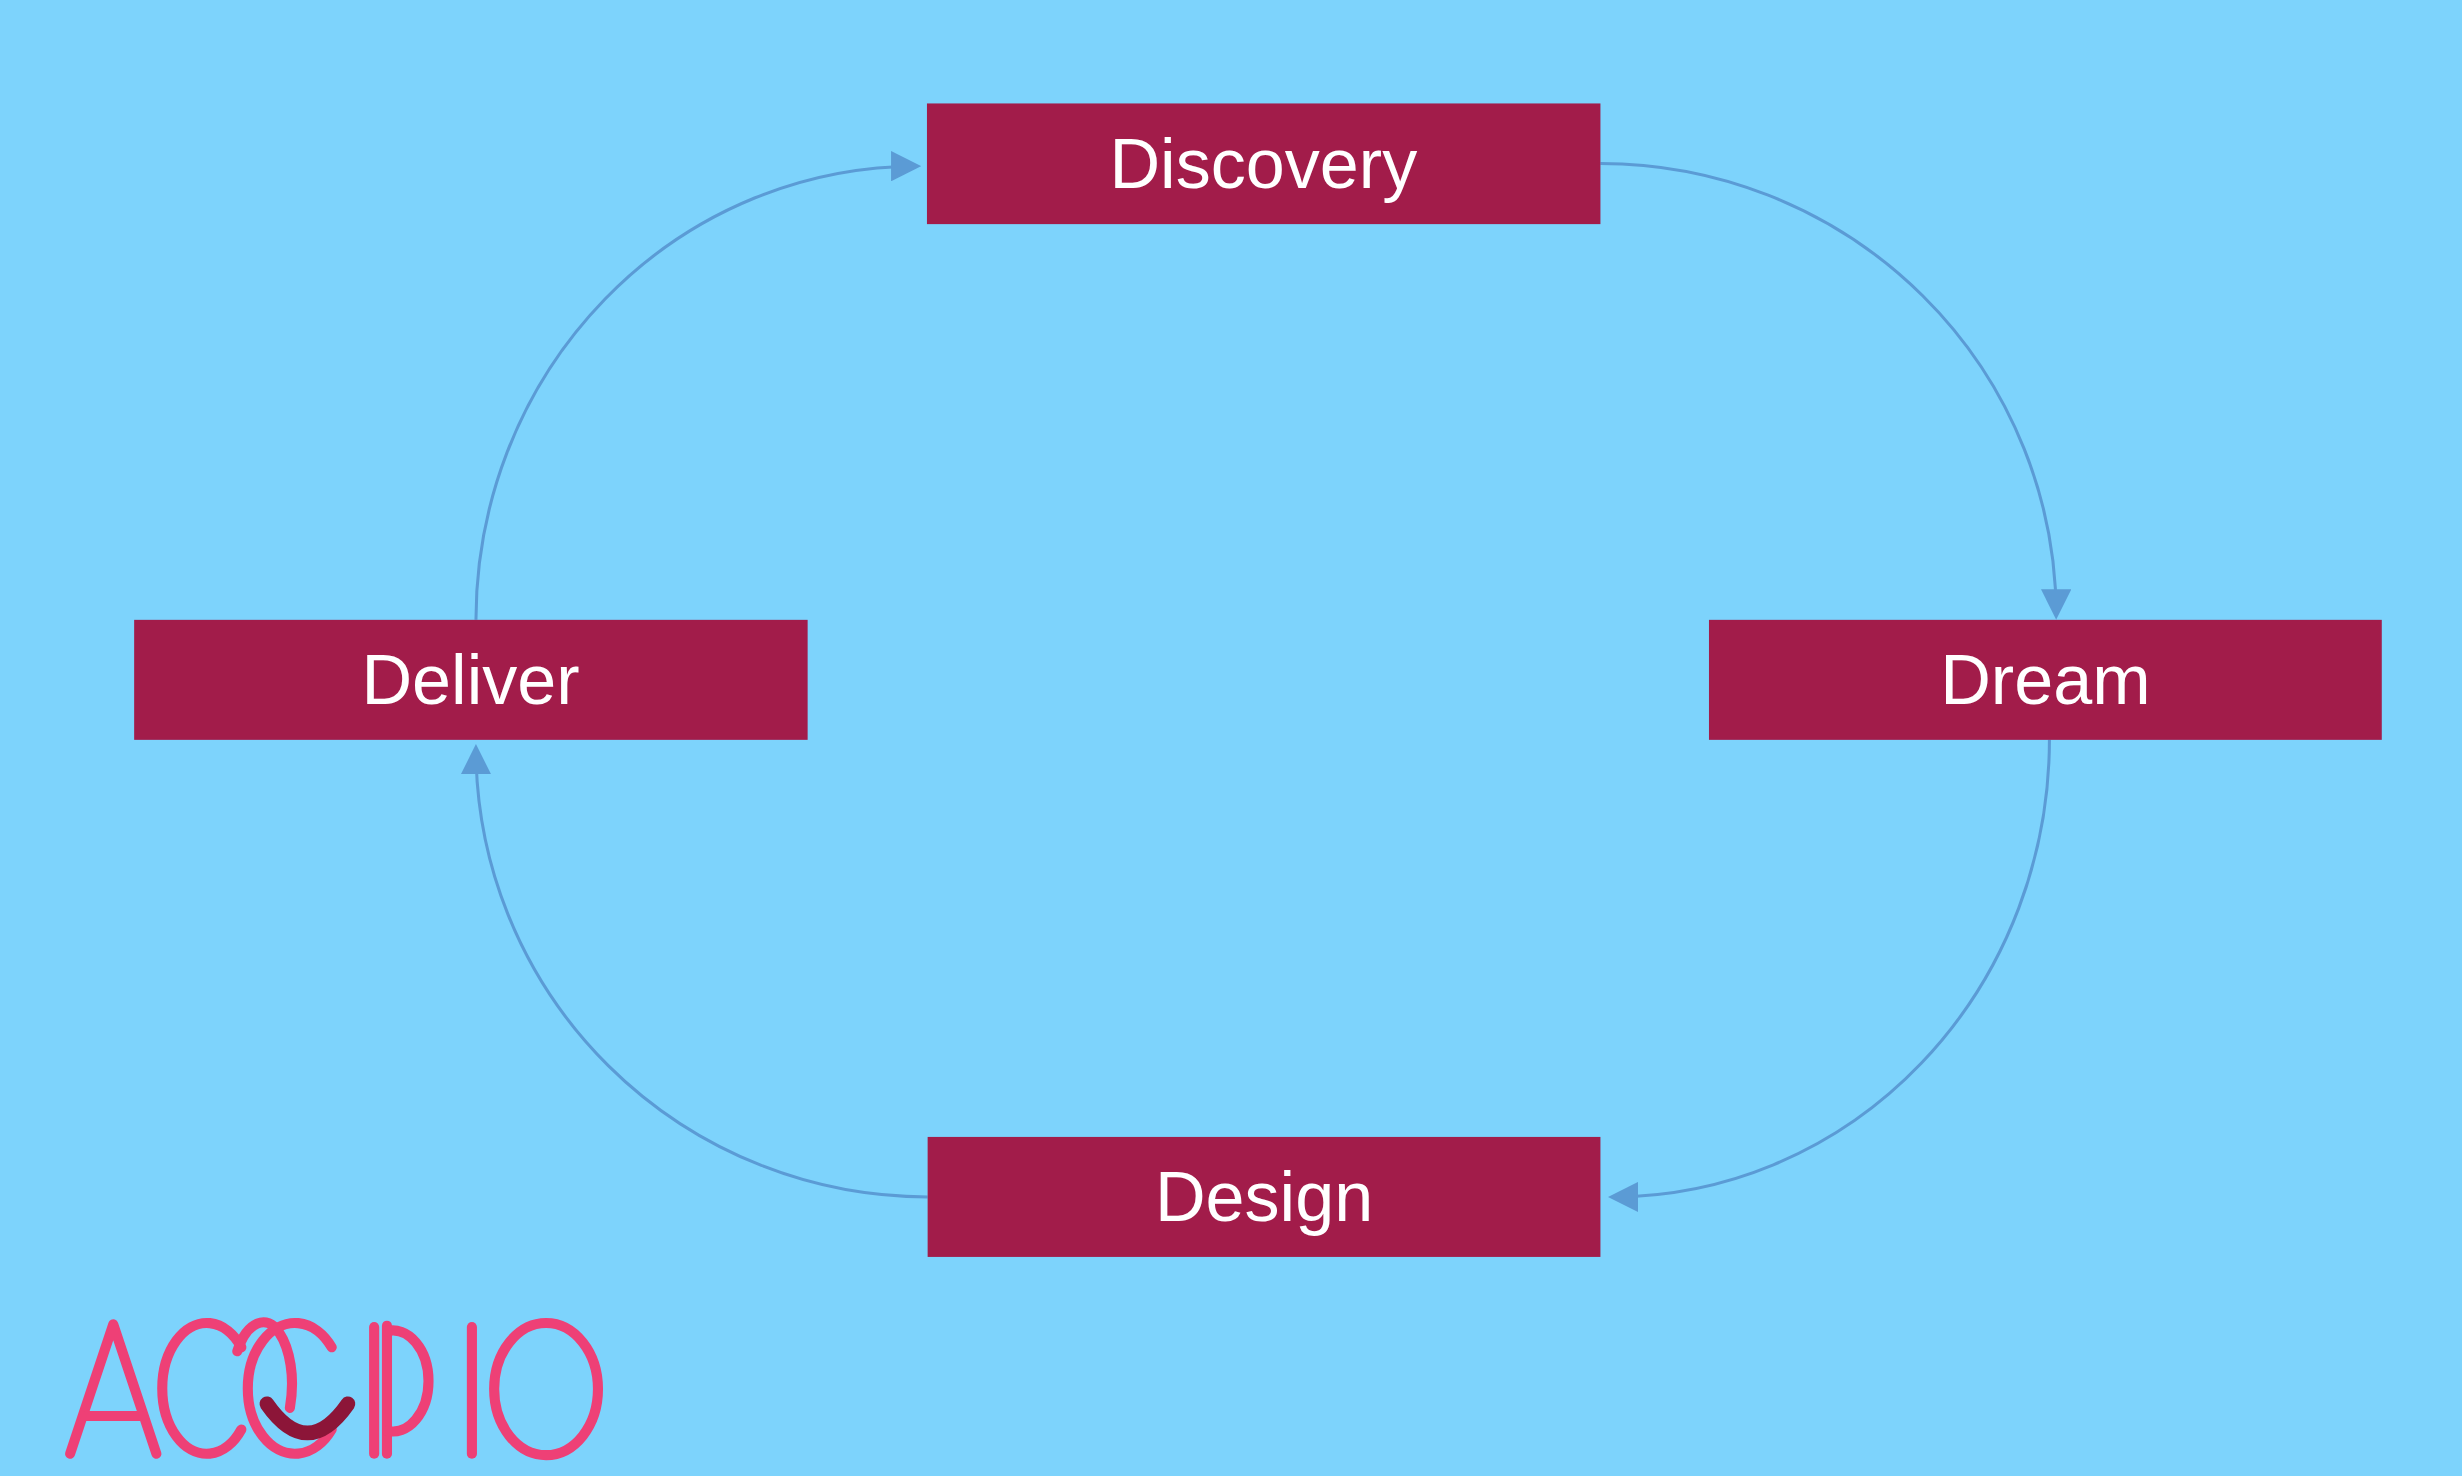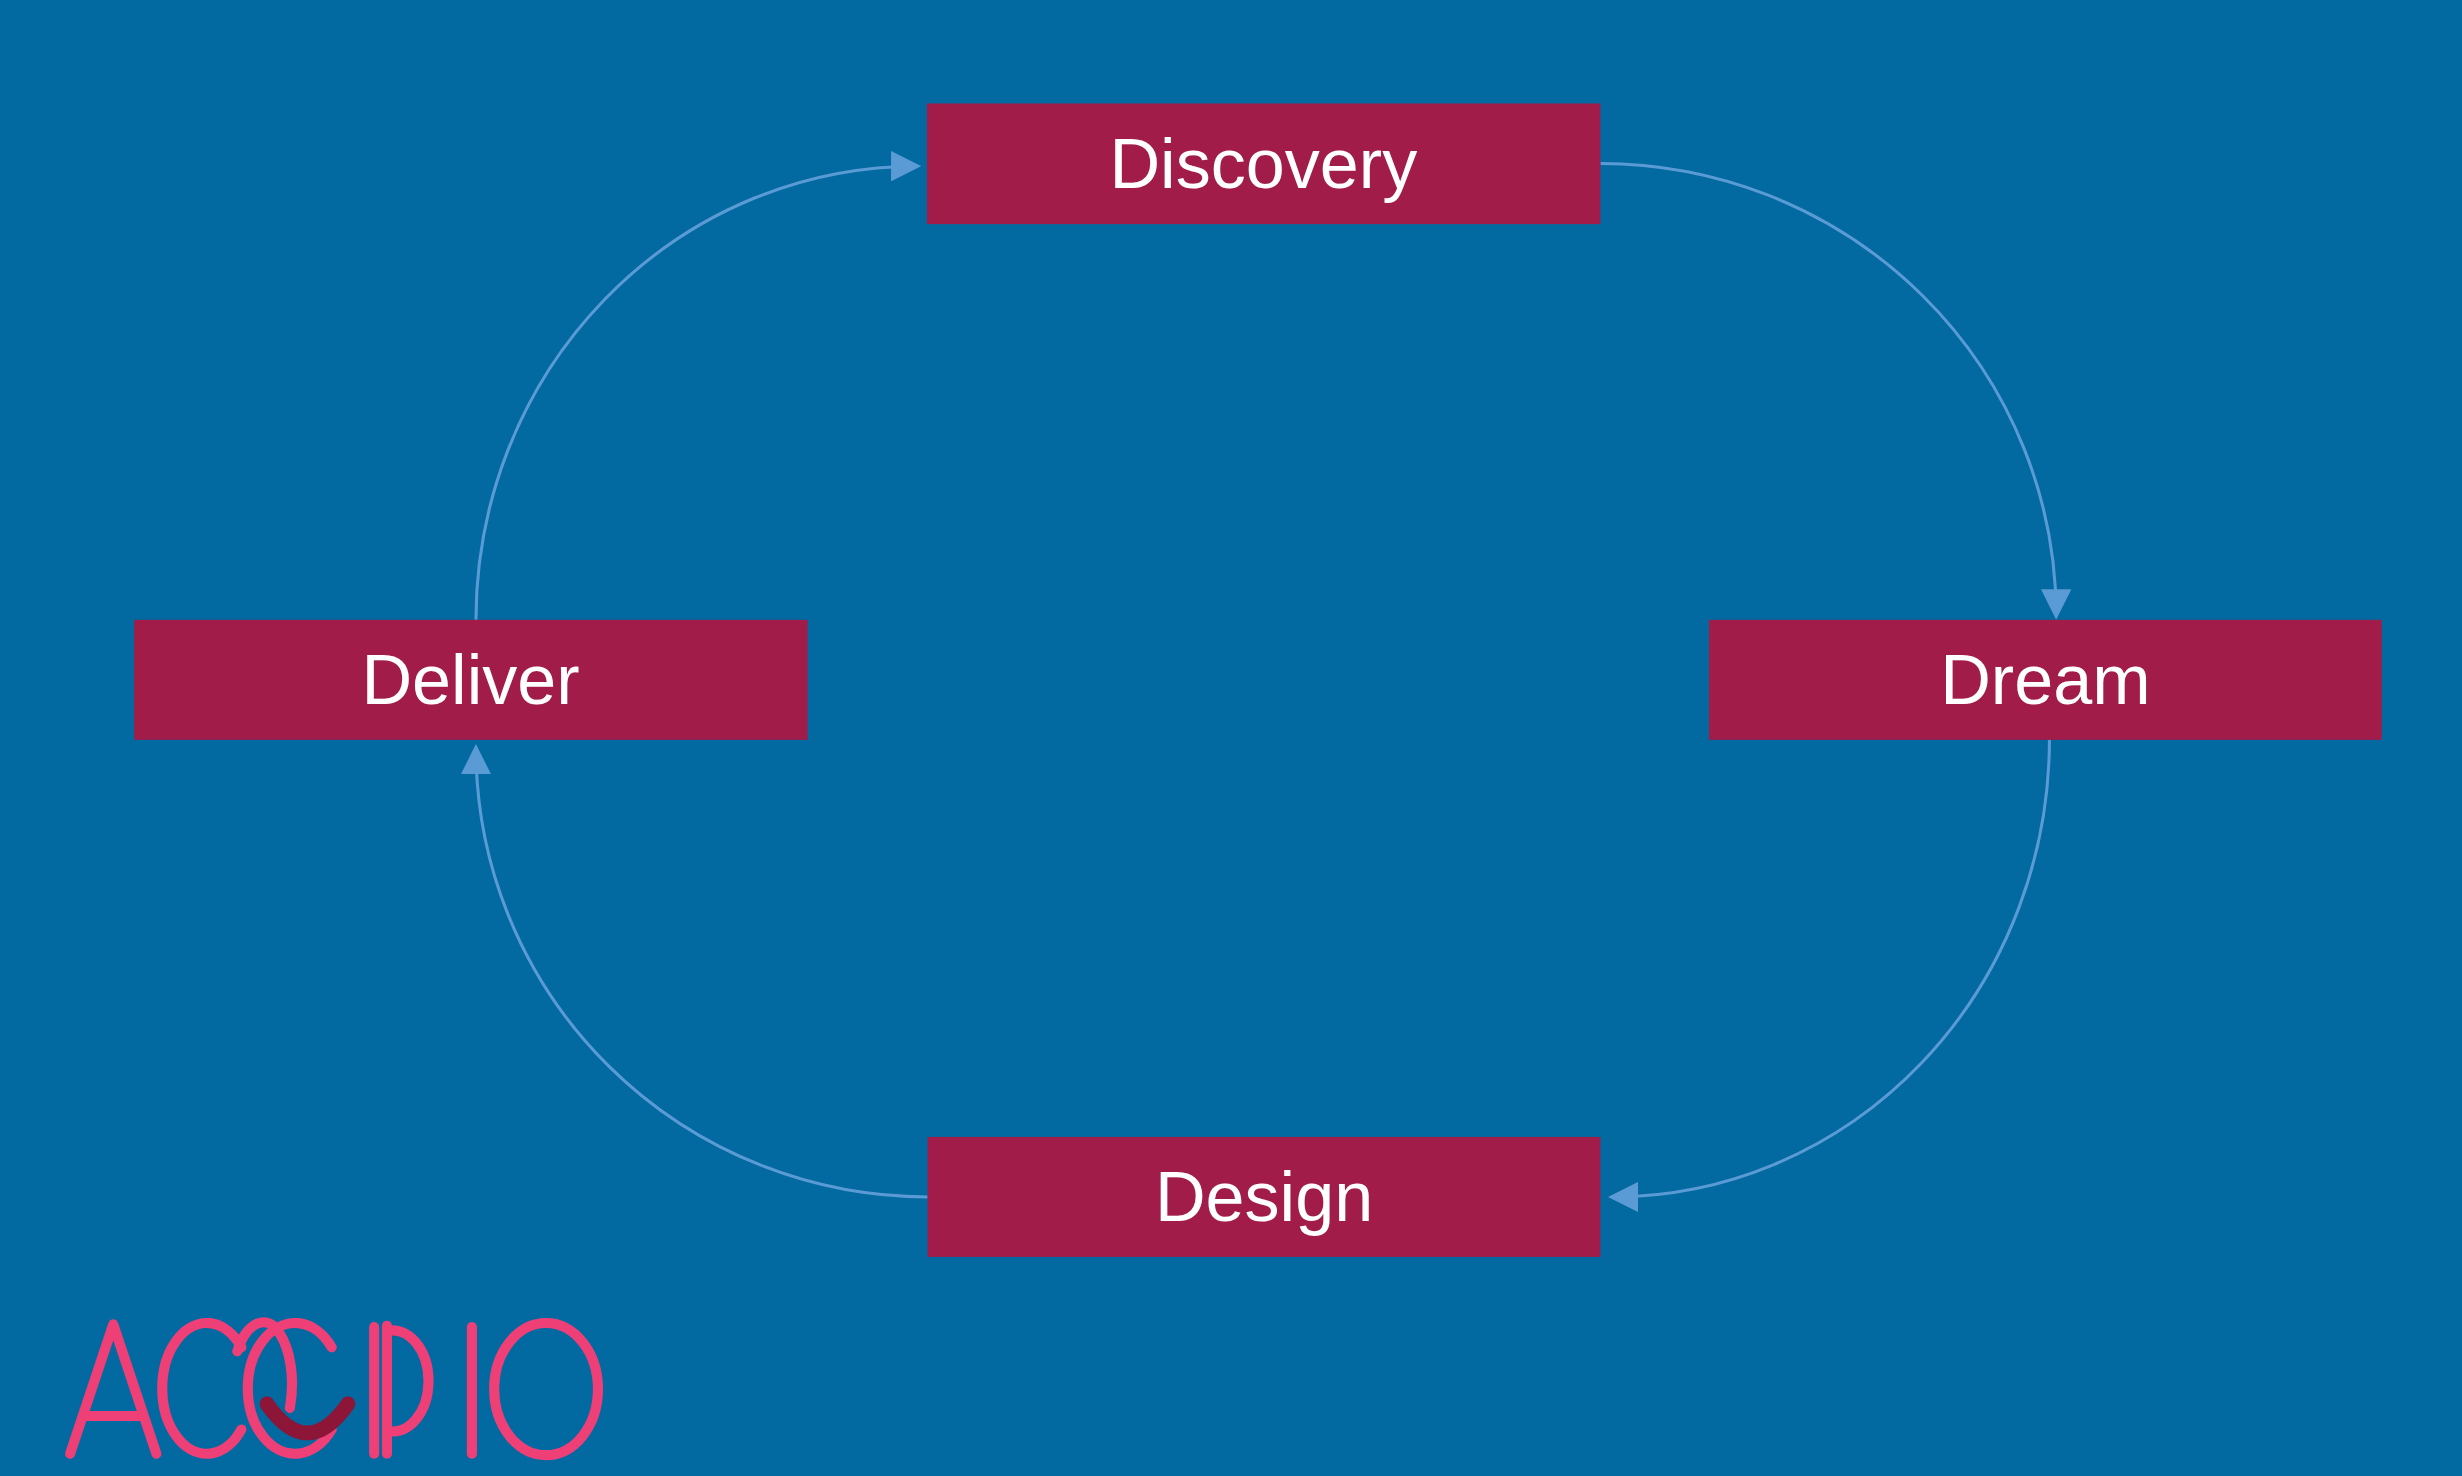--- a/index.html
+++ b/index.html
@@ -4,21 +4,21 @@
 <style>
   html, body {
     margin: 0;
     padding: 0;
     background: #ffffff;
   }
   .stage {
     position: relative;
     width: 2462px;
     height: 1477px;
-    background: #0369a1;
+    background: #7dd3fc;
     overflow: hidden;
     text-align: center;
   }
   svg { display: block; }
   .node-label {
     font-family: "Liberation Sans", "DejaVu Sans", sans-serif;
     font-size: 104px;
     font-weight: 400;
   }
   .connector {

